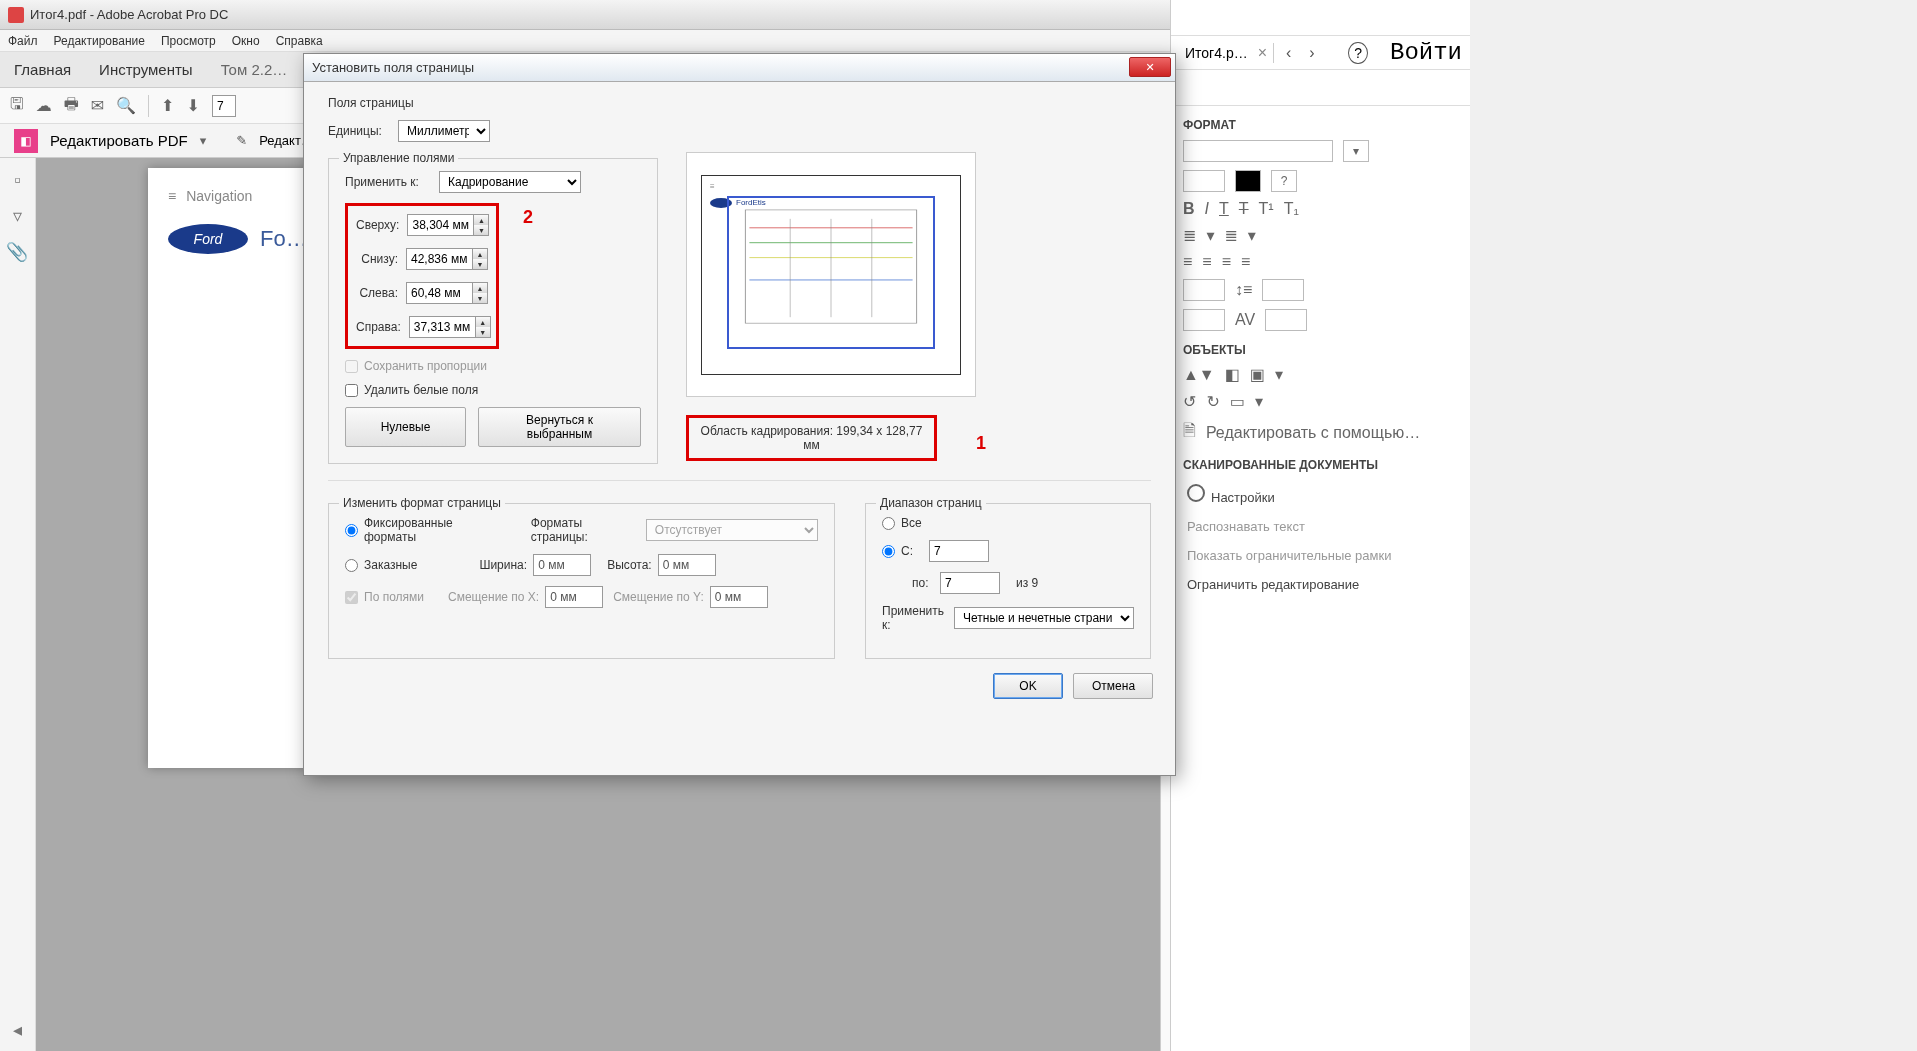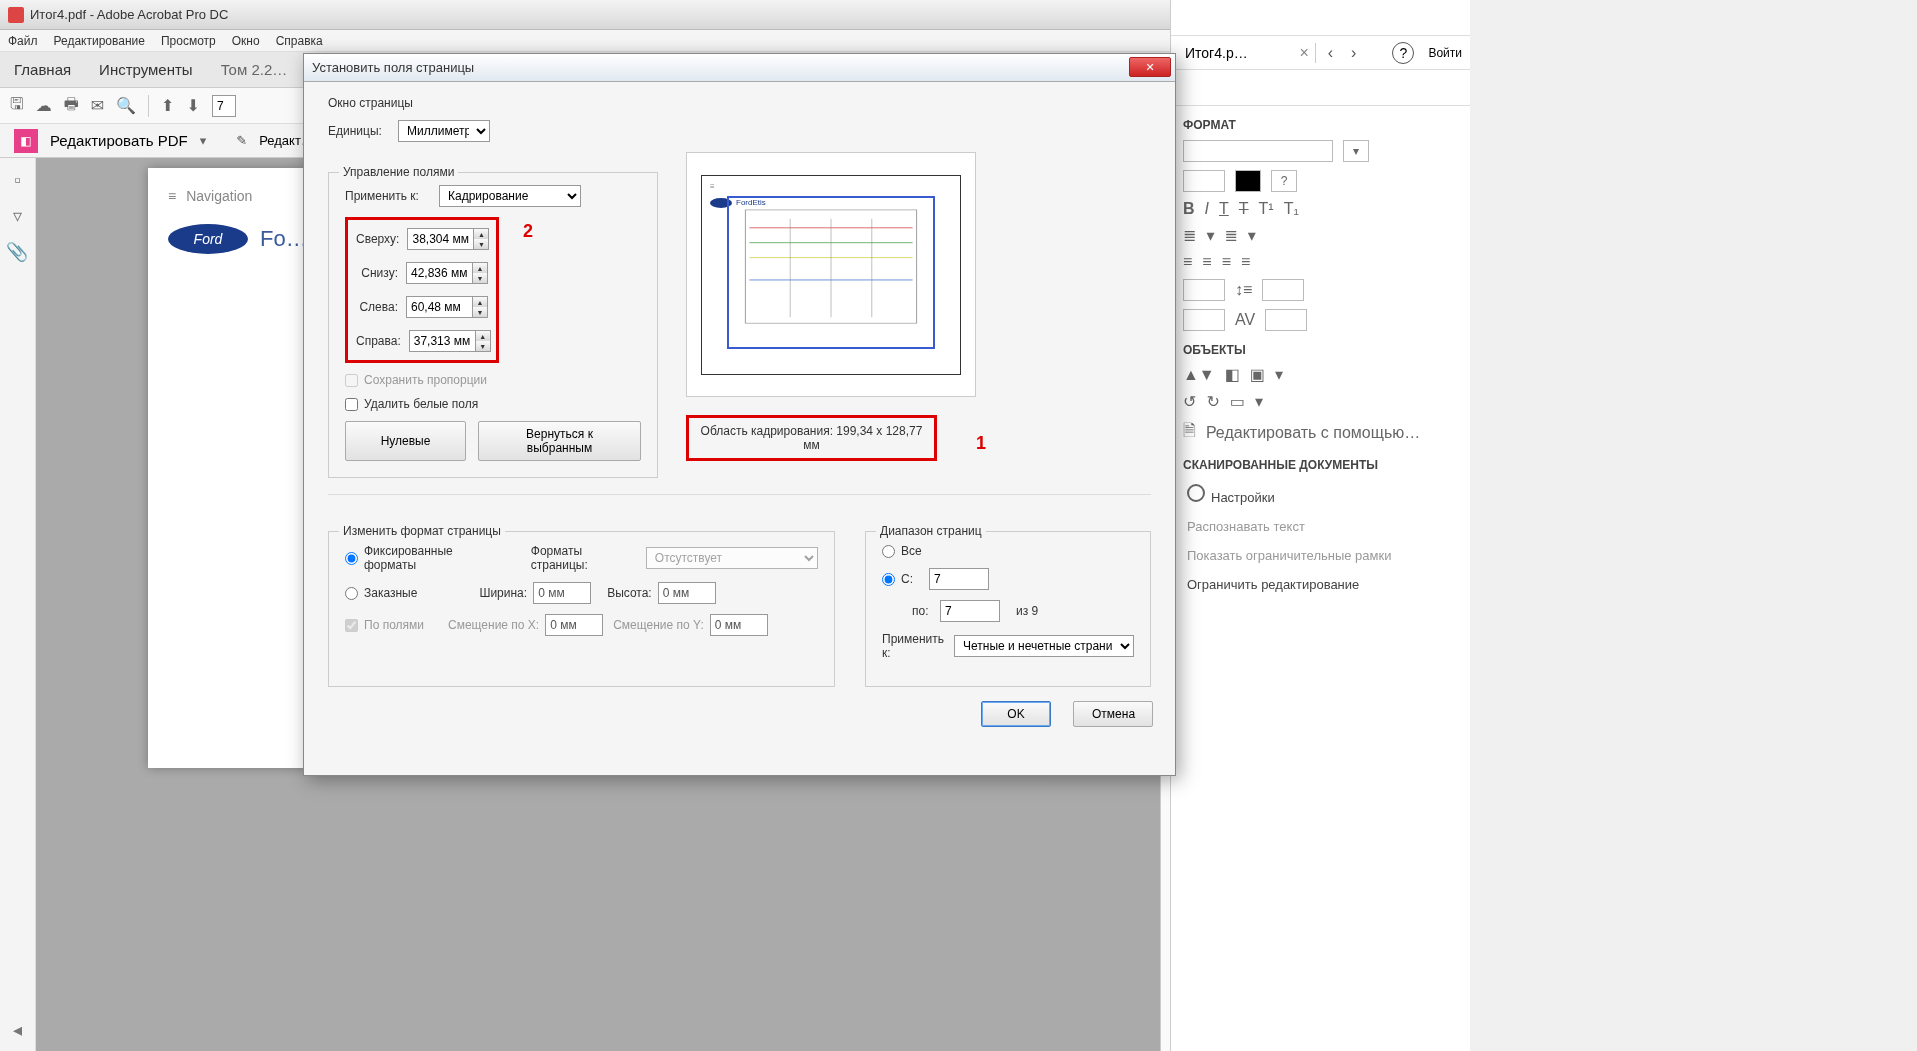--- a/index.html
+++ b/index.html
@@ -38,40 +38,40 @@
 .dialog { position:absolute; left:303px; top:53px; width:873px; height:723px; background:#f5f5f5; border:1px solid #888; box-shadow:4px 4px 18px rgba(0,0,0,.35); }
 .dlg-title { height:28px; background:linear-gradient(#fff,#e0e8f0); border-bottom:1px solid #aaa; display:flex; align-items:center; padding:0 8px; font-size:13px; color:#333; position:relative; }
 .dlg-title .xbtn { position:absolute; right:4px; top:3px; width:42px; height:20px; background:linear-gradient(#e66,#c22); color:#fff; display:flex; align-items:center; justify-content:center; font-size:11px; border:1px solid #a22; border-radius:2px; }
 .dlg-body { padding:14px 24px; font-size:12px; color:#333; }
 .dlg-section-title { font-size:12px; margin-bottom:10px; }
 .chk { display:flex; align-items:center; gap:6px; margin-bottom:10px; }
 .chk input { width:13px; height:13px; }
 .row { display:flex; align-items:center; gap:10px; margin-bottom:10px; }
 .row label { min-width:60px; }
 select, input[type=text] { border:1px solid #999; background:#fff; padding:2px 4px; font-size:12px; height:22px; }
-.fieldset { border:1px solid #ccc; padding:12px 16px 16px 16px; position:relative; margin-top:20px; }
+.fieldset { border:1px solid #ccc; padding:12px 16px 16px 16px; position:relative; margin-top:6px; }
 .fieldset > .legend { position:absolute; top:-8px; left:10px; background:#f5f5f5; padding:0 4px; font-size:12px; }
 .margins-row { display:flex; align-items:center; gap:8px; margin-bottom:12px; }
 .margins-row .lbl { width:58px; text-align:right; }
 .spinner-wrap { display:flex; }
 .spinner-wrap input { width:66px; height:22px; border-right:none; }
 .spinner-btns { display:flex; flex-direction:column; border:1px solid #999; }
 .spinner-btns div { width:14px; height:10px; background:linear-gradient(#fafafa,#d8d8d8); font-size:7px; display:flex; align-items:center; justify-content:center; }
 .margins-box { border:3px solid #d00; padding:8px; width:154px; }
 .red-note { position:absolute; color:#d00; font-weight:bold; font-size:18px; }
 .btn { background:linear-gradient(#fafafa,#e2e2e2); border:1px solid #aaa; padding:5px 18px; font-size:12px; border-radius:2px; cursor:pointer; }
 .btn.primary { border:1px solid #3a78c8; box-shadow:0 0 0 1px #6aa8f0 inset; }
 .preview-box { border:1px solid #ccc; background:#fff; width:290px; height:245px; display:flex; align-items:center; justify-content:center; position:relative; }
 .preview-inner { width:260px; height:200px; border:1px solid #333; background:#fff; position:relative; }
 .crop-frame { position:absolute; left:25px; top:20px; right:25px; bottom:25px; border:2px solid #3a5ad0; }
 .crop-info { border:3px solid #d00; text-align:center; padding:6px 8px; margin-top:18px; font-size:12px; width:251px; }
 .hr { height:1px; background:#ddd; margin:16px 0; }
 .radio-row { display:flex; align-items:center; gap:6px; margin-bottom:10px; }
 .disabled { color:#999; }
-.dlg-buttons { display:flex; gap:22px; justify-content:flex-end; padding:0 22px 14px 0; }
+.dlg-buttons { display:flex; gap:10px; justify-content:flex-end; padding:0 22px 14px 0; }
 .nav-arrow { color:#555; font-size:16px; padding:2px 6px; }
 .ctrl-tab-x { color:#888; margin-left:4px; }
 .sq-icon { width:18px;height:18px;border:1.5px solid #666; display:inline-block; }
 .rp-hidecut { overflow:hidden; }
 </style>
 </head>
 <body>
 
 <div class="window">
   <div class="titlebar">
@@ -150,21 +150,21 @@
     <span style="flex:1"></span>
   </div>
   <div style="height:34px; border-bottom:1px solid #ddd; display:flex; align-items:center; padding:0 8px; gap:6px;">
     <span style="flex:1; font-size:14px; padding-left:6px;">Итог4.p…</span>
     <span class="ctrl-tab-x">×</span>
     <span style="width:1px;height:20px;background:#ccc;"></span>
     <span class="nav-arrow">‹</span>
     <span class="nav-arrow">›</span>
     <span style="width:18px"></span>
     <span class="help" style="width:22px;height:22px;border:1.5px solid #555;border-radius:50%;display:flex;align-items:center;justify-content:center;font-size:14px;">?</span>
-    <span style="font-size:12px; margin-left:8px;">Войти</span>
+    <span style="font-size:24px; margin-left:16px;font-family:Liberation Mono, monospace;">Войти</span>
   </div>
   <div style="height:36px;border-bottom:1px solid #ddd"></div>
   <div style="padding:4px 6px;">
     <div class="section-title">ФОРМАТ</div>
     <div class="toolrow">
       <div class="combo" style="width:150px"></div>
       <div class="box">▾</div>
     </div>
     <div class="toolrow">
       <div class="combo"></div>
@@ -223,21 +223,21 @@
     </div>
   </div>
 </div>
 
 <div class="dialog">
   <div class="dlg-title">
     <span>Установить поля страницы</span>
     <div class="xbtn">✕</div>
   </div>
   <div class="dlg-body">
-    <div class="dlg-section-title">Окно страницы</div>
+    <div class="dlg-section-title">Поля страницы</div>
     <div class="row">
       <label>Единицы:</label>
       <select style="width:92px"><option>Миллиметры</option></select>
     </div>
 
     <div style="display:flex; gap:28px;">
       <div class="fieldset" style="width:330px;">
         <div class="legend">Управление полями</div>
         <div class="row">
           <label style="min-width:84px">Применить к:</label>

